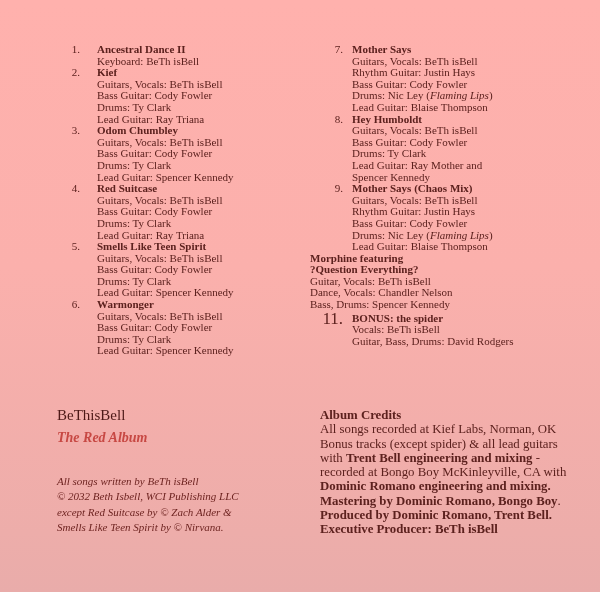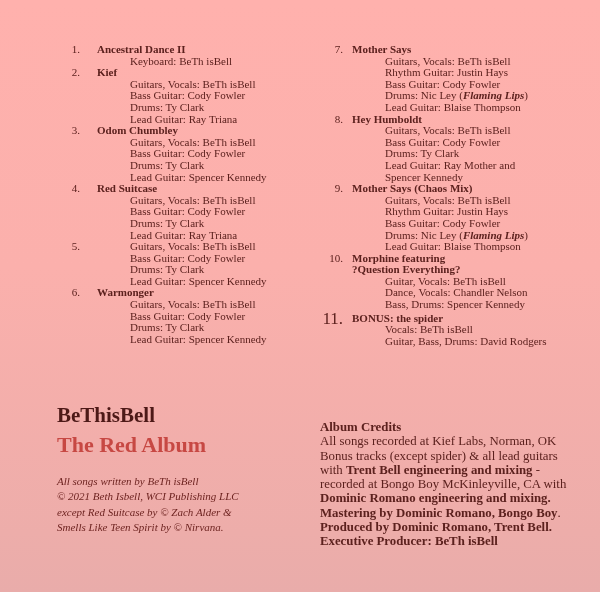--- a/index.html
+++ b/index.html
@@ -35,56 +35,57 @@
     box-sizing: border-box;
     text-align: right;
     flex: 0 0 42px;
     white-space: nowrap;
   }
   .col-left  .num { padding-right: 17px; }
   .col-right .num { padding-right: 9px; }
   .num-lg { font-size: 17px; }
   .tbody { flex: 1 1 auto; }
   .ttl { font-weight: bold; white-space: nowrap; }
-  .tcr { white-space: nowrap; margin-left: 33px; }
-  .it  { font-style: italic; font-weight: bold; }
+  .tcr { white-space: nowrap; }
+  .it  { font-style: italic; }
   .b   { font-weight: bold; }
   
   .artist-block { position: absolute; left: 57px; top: 403px; }
   .artist {
-    font-size: 21px;
-    font-weight: bold;
+    font-size: 15px;
+    font-weight: normal;
     color: #4d1917;
     line-height: 24px;
     white-space: nowrap;
   }
   .album {
-    font-size: 22px;
+    font-size: 14px;
     font-weight: bold;
+    font-style: italic;
     color: #c74843;
     line-height: 20px;
-    margin-top: 8px;
+    margin-top: 1px;
     white-space: nowrap;
   }
   
   .writing {
     position: absolute;
     left: 57px;
     top: 474px;
     font-size: 11px;
     font-style: italic;
     color: #6e2421;
     line-height: 15.4px;
   }
   .wline { white-space: nowrap; }
   
   .credits {
     position: absolute;
     left: 320px;
-    top: 420px;
+    top: 408px;
     width: 272px;
     font-size: 12.8px;
     color: #5c211e;
     line-height: 14.3px;
   }
   .cline { white-space: nowrap; }
 </style>
 </head>
 <body>
 
@@ -124,20 +125,21 @@
           <div class="ttl"><span>Red Suitcase</span></div>
           <div class="tcr"><span>Guitars, Vocals: BeTh isBell</span></div>
           <div class="tcr"><span>Bass Guitar: Cody Fowler</span></div>
           <div class="tcr"><span>Drums: Ty Clark</span></div>
           <div class="tcr"><span>Lead Guitar: Ray Triana</span></div>
         </div>
       </div>
       <div class="track">
         <div class="num">5.</div>
         <div class="tbody">
+          <div class="ttl"><span>Smells Like Teen Spirit</span></div>
           <div class="tcr"><span>Guitars, Vocals: BeTh isBell</span></div>
           <div class="tcr"><span>Bass Guitar: Cody Fowler</span></div>
           <div class="tcr"><span>Drums: Ty Clark</span></div>
           <div class="tcr"><span>Lead Guitar: Spencer Kennedy</span></div>
         </div>
       </div>
       <div class="track">
         <div class="num">6.</div>
         <div class="tbody">
           <div class="ttl"><span>Warmonger</span></div>
@@ -177,21 +179,20 @@
         <div class="tbody">
           <div class="ttl"><span>Mother Says (Chaos Mix)</span></div>
           <div class="tcr"><span>Guitars, Vocals: BeTh isBell</span></div>
           <div class="tcr"><span>Rhythm Guitar: Justin Hays</span></div>
           <div class="tcr"><span>Bass Guitar: Cody Fowler</span></div>
           <div class="tcr"><span>Drums: Nic Ley (</span><span class="it">Flaming Lips</span><span>)</span></div>
           <div class="tcr"><span>Lead Guitar: Blaise Thompson</span></div>
         </div>
       </div>
       <div class="track">
-        <div class="num">10.</div>
         <div class="tbody">
           <div class="ttl"><span>Morphine featuring</span></div>
           <div class="ttl"><span>?Question Everything?</span></div>
           <div class="tcr"><span>Guitar, Vocals: BeTh isBell</span></div>
           <div class="tcr"><span>Dance, Vocals: Chandler Nelson</span></div>
           <div class="tcr"><span>Bass, Drums: Spencer Kennedy</span></div>
         </div>
       </div>
       <div class="track gap">
         <div class="num num-lg">11.</div>
@@ -203,21 +204,21 @@
       </div>
     </div>
 
   <div class="artist-block">
     <div class="artist">BeThisBell</div>
     <div class="album">The Red Album</div>
   </div>
 
   <div class="writing">
       <div class="wline"><span>All songs written by BeTh isBell</span></div>
-      <div class="wline"><span>© 2021 Beth Isbell, WCI Publishing LLC</span></div>
+      <div class="wline"><span>© 2032 Beth Isbell, WCI Publishing LLC</span></div>
       <div class="wline"><span>except Red Suitcase by © Zach Alder &amp;</span></div>
       <div class="wline"><span>Smells Like Teen Spirit by © Nirvana.</span></div>
     </div>
 
   <div class="credits">
       <div class="cline"><span class="b">Album Credits</span></div>
       <div class="cline"><span>All songs recorded at Kief Labs, Norman, OK</span></div>
       <div class="cline"><span>Bonus tracks (except spider) &amp; all lead guitars</span></div>
       <div class="cline"><span>with </span><span class="b">Trent Bell engineering and mixing</span><span> -</span></div>
       <div class="cline"><span>recorded at Bongo Boy McKinleyville, CA with</span></div>

